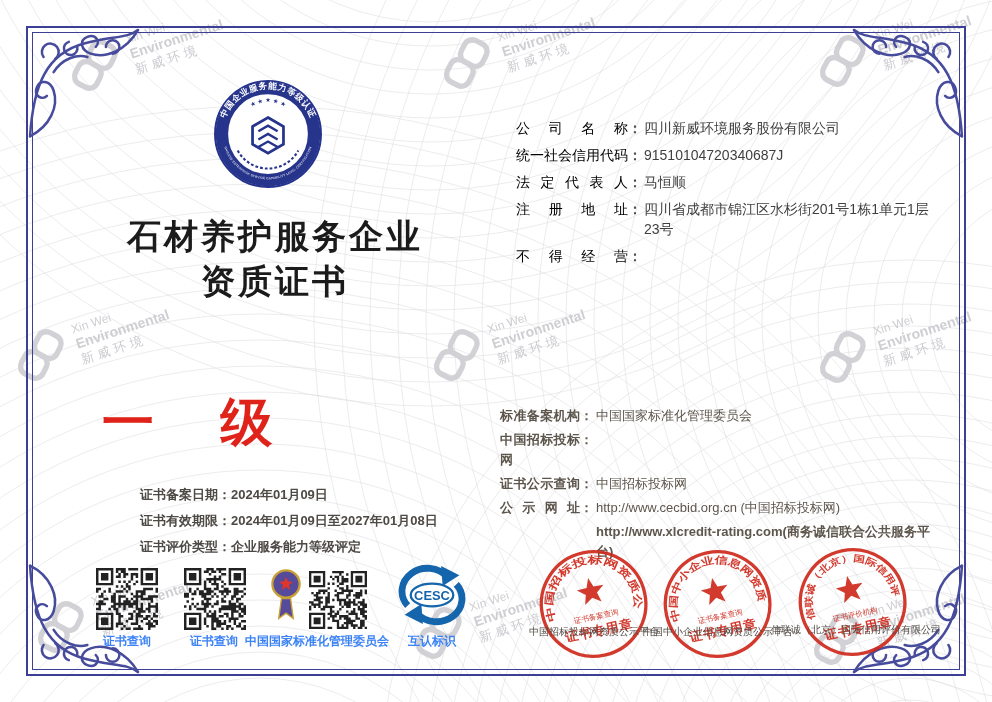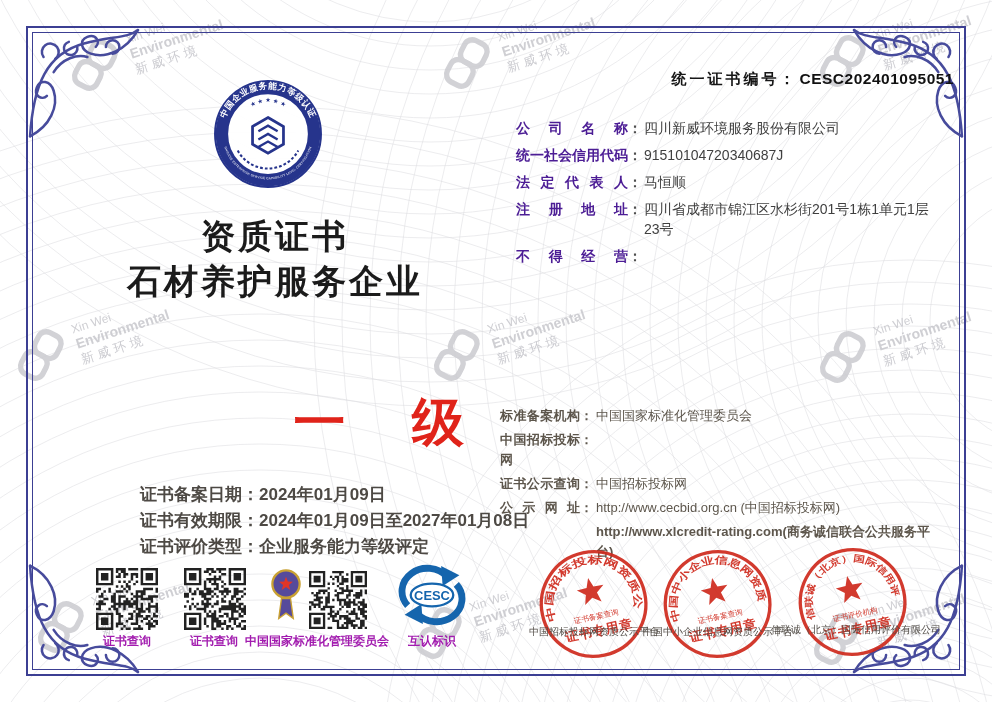--- a/index.html
+++ b/index.html
@@ -18,45 +18,45 @@
   .corner.tl{left:25px;top:25px;}
   .corner.tr{right:25px;top:25px;transform:scaleX(-1);}
   .corner.bl{left:25px;bottom:25px;transform:scaleY(-1);}
   .corner.br{right:25px;bottom:25px;transform:scale(-1,-1);}
   .content{position:absolute;inset:0;z-index:4;}
   .seal{position:absolute;left:213px;top:79px;}
   .title{position:absolute;left:70px;top:214px;width:410px;text-align:center;
          font-size:34px;font-weight:800;color:#1b1b1b;letter-spacing:3px;line-height:45px;}
   .basis{position:absolute;left:72px;top:327px;width:394px;font-size:12.5px;line-height:19px;
          color:#4a4a4a;font-weight:500;text-indent:2em;}
-  .grade{position:absolute;left:80px;top:388px;width:410px;text-align:right;font-size:52px;
+  .grade{position:absolute;left:86px;top:388px;width:410px;text-align:left;font-size:52px;
          font-weight:900;color:#e0231a;letter-spacing:26px;text-indent:16px;}
-  .dates{position:absolute;left:140px;top:486px;font-size:17px;color:#4d4944;font-weight:600;}
+  .dates{position:absolute;left:140px;top:486px;font-size:13px;color:#4d4944;font-weight:600;}
   .dates div{margin-bottom:9px;line-height:17px;}
   .certno{position:absolute;left:516px;top:70px;width:438px;text-align:right;white-space:nowrap;}
   .cn-label{font-size:15px;font-weight:700;letter-spacing:3px;color:#161616;}
   .cn-num{font-size:15.5px;font-weight:600;color:#111;letter-spacing:.5px;margin-left:2px;}
   .rcol{position:absolute;left:516px;top:118px;width:440px;}
   .frow{display:flex;margin-bottom:7px;font-size:14px;line-height:20px;color:#3f3f3f;}
-  .flabel{width:112px;color:#4c1d95;font-weight:700;text-align:justify;text-align-last:justify;flex:none;}
+  .flabel{width:112px;color:#000000;font-weight:400;text-align:justify;text-align-last:justify;flex:none;}
   .fcolon{flex:none;font-weight:600;color:#4e4e4e;margin-right:2px;}
   .fvalue{width:300px;font-weight:500;}
   .acol{position:absolute;left:500px;top:406px;width:440px;}
   .arow{display:flex;margin-bottom:4px;font-size:13px;line-height:20px;color:#5d564c;}
   .alabel{width:80px;font-weight:700;text-align:justify;text-align-last:justify;flex:none;}
   .acolon{flex:none;font-weight:700;margin-right:3px;}
   .avalue{font-weight:500;}
   .aindent{margin-left:96px;font-weight:700;}
   .qr{position:absolute;}
   .qr1{left:96px;top:568px;}
   .qr2{left:184px;top:568px;}
   .qr3{left:309px;top:571px;}
   .badge{position:absolute;left:266px;top:564px;}
   .cesc{position:absolute;left:394px;top:564px;}
-  .flab{position:absolute;font-size:12px;color:#a21caf;font-weight:600;text-align:center;}
+  .flab{position:absolute;font-size:12px;color:#3b82f6;font-weight:600;text-align:center;}
   .flab.l1{left:85px;top:633px;width:84px;}
   .flab.l2{left:172px;top:633px;width:84px;}
   .flab.l3{left:228px;top:633px;width:178px;}
   .flab.l4{left:388px;top:633px;width:88px;}
   .stamp{position:absolute;transform:rotate(-12deg);opacity:.92;}
   .st1{left:537px;top:547px;}
   .st2{left:661px;top:547px;}
   .st3{left:796px;top:545px;}
   .scap{position:absolute;font-size:10px;color:#504b45;font-weight:500;text-align:center;z-index:5;}
   .scap.c1{left:512px;top:625px;width:164px;}
@@ -334,27 +334,24 @@
         <textPath href="#sealStar" startOffset="50%">★ ★ ★ ★ ★</textPath></text>
       <g stroke="#26348c" fill="none">
         <path stroke-width="4" d="M80,56 L102.5,69 L102.5,95 L80,108 L57.5,95 L57.5,69 Z"></path>
         <path stroke-width="3.5" d="M66,76 L80,68 L94,76"></path>
         <path stroke-width="3.5" d="M66,88 L80,80 L94,88"></path>
         <path stroke-width="3.5" d="M66,99 L80,91 L94,99"></path>
         <path stroke-width="3" stroke-dasharray="4 3" d="M36,104 A50,50 0 0 0 124,104"></path>
       </g>
     </svg>
 
-    <div class="certno">
-      <span class="cn-label">统一证书编号</span><span class="cn-label">：</span><span class="cn-num">CESC202401095051</span>
-    </div>
 
     <div class="title">
+      <div>石材养护服务企业</div>
       <div>资质证书</div>
-      <div>石材养护服务企业</div>
     </div>
 
 
     <div class="grade">一 级</div>
 
     <div class="dates">
       <div>证书备案日期：2024年01月09日</div>
       <div>证书有效期限：2024年01月09日至2027年01月08日</div>
       <div>证书评价类型：企业服务能力等级评定</div>
     </div>

